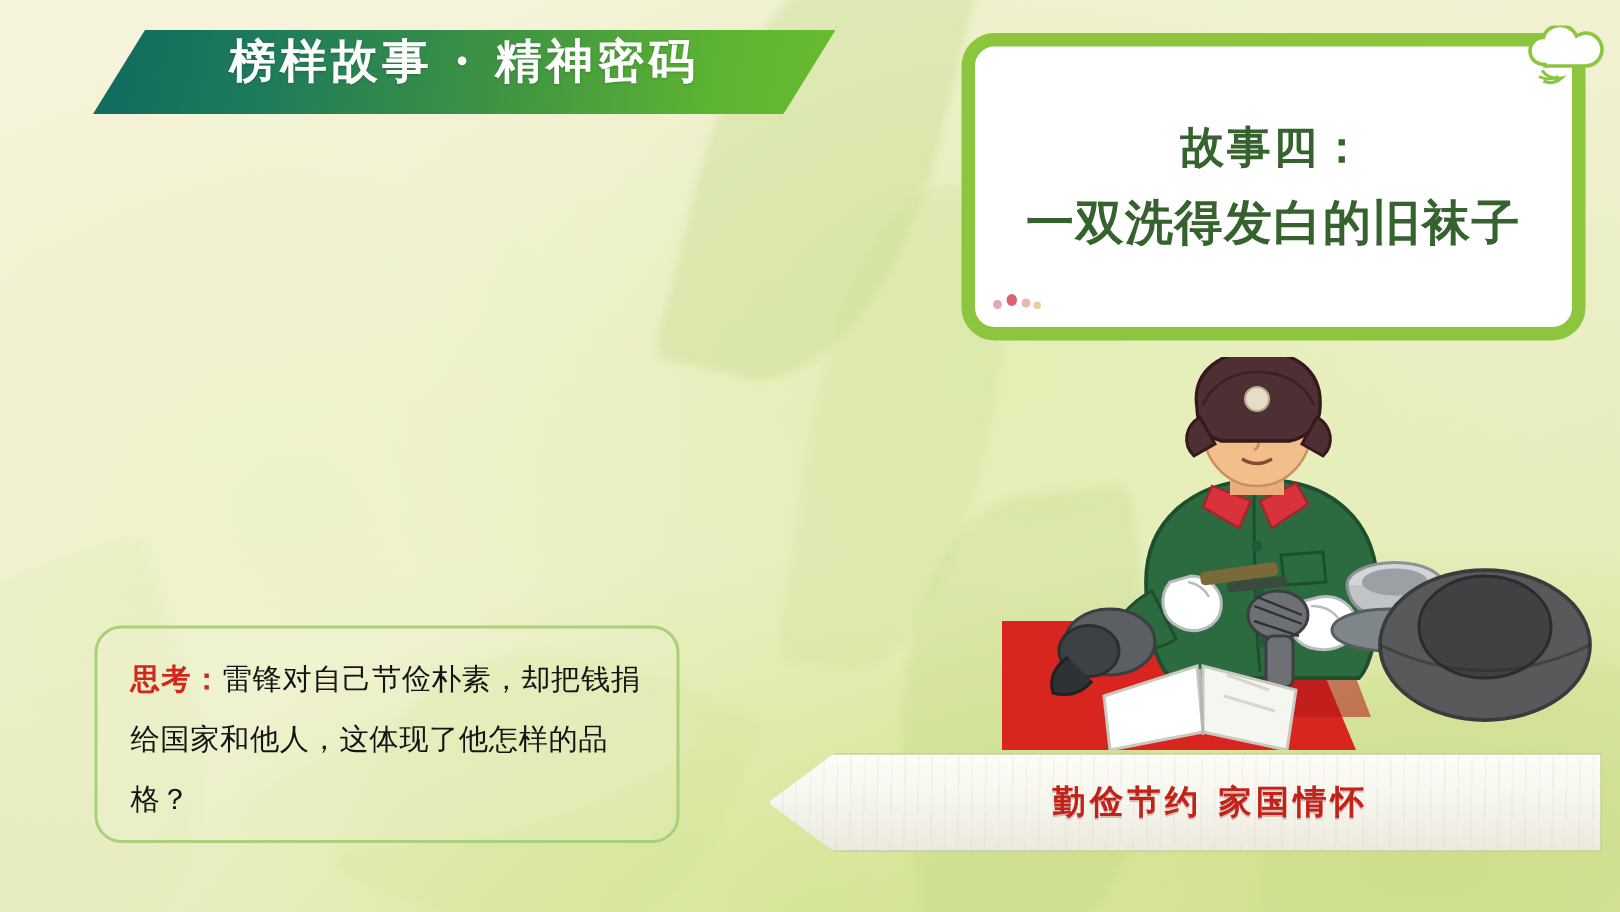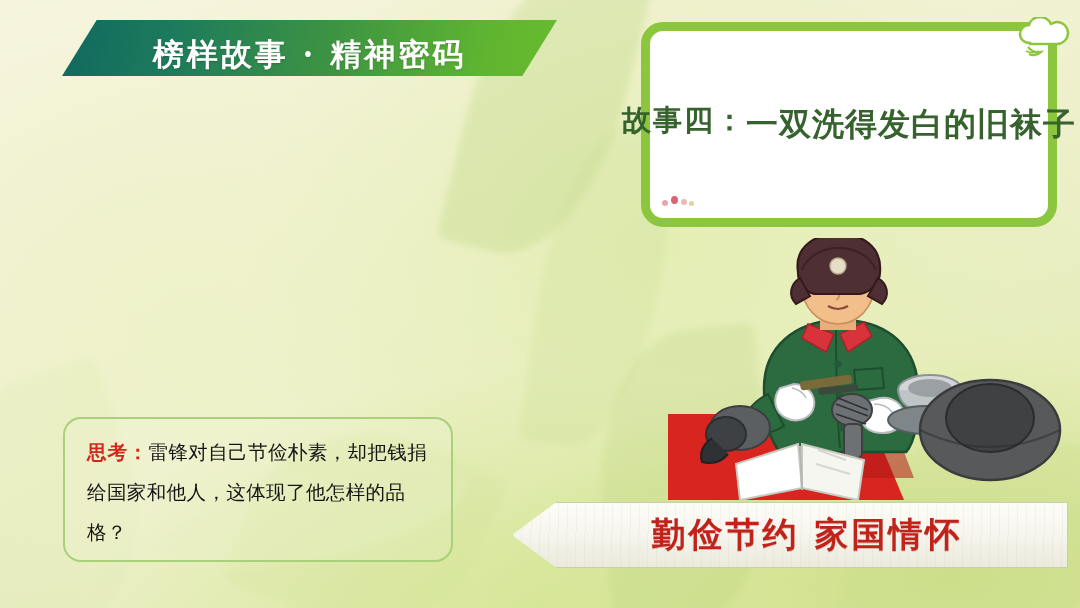--- a/index.html
+++ b/index.html
@@ -46,21 +46,21 @@
   .leaf.l7 { left: 150px; top: 470px;  width: 320px; height: 90px;  background: #e6eebb; transform: rotate(-12deg); opacity:.35; border-radius:50%;}
 
   
   .title-banner {
     position: absolute;
     left: 62px; top: 20px;
     width: 495px; height: 56px;
     background: linear-gradient(100deg, #10695f 0%, #1d7a5c 22%, #3e9442 55%, #5fb531 85%, #68bb2e 100%);
     clip-path: polygon(7% 0%, 100% 0%, 93% 100%, 0% 100%);
     display: flex;
-    align-items: flex-end;
+    align-items: flex-start;
     justify-content: center;
   }
   .title-banner-text {
     color: #ffffff;
     font-family: "DejaVu Serif", "Liberation Serif", serif;
     font-size: 31px;
     font-weight: bold;
     letter-spacing: 3px;
     white-space: nowrap;
     text-shadow: 0 1px 2px rgba(0,0,0,.18);
@@ -105,21 +105,21 @@
 
   
   .story-card {
     position: absolute;
     left: 641px; top: 22px;
     width: 416px; height: 205px;
     background: #ffffff;
     border: 9px solid #8cc63f;
     border-radius: 22px;
     display: flex;
-    flex-direction: row;
+    flex-direction: column;
     align-items: center;
     justify-content: center;
   }
   .story-line {
     color: #36622e;
     font-family: "DejaVu Sans", "Liberation Sans", sans-serif;
     font-weight: bold;
     white-space: nowrap;
     text-align: center;
   }
@@ -161,21 +161,21 @@
   }
   .ribbon-stripes {
     position: absolute; inset: 0;
     background: repeating-linear-gradient(91deg, rgba(195,190,170,.13) 0px, rgba(195,190,170,.13) 1px, rgba(0,0,0,0) 1px, rgba(0,0,0,0) 9px);
     pointer-events: none;
   }
   .ribbon-text {
     position: relative;
     color: #c1231a;
     font-family: "DejaVu Serif", "Liberation Serif", serif;
-    font-size: 34px;
+    font-size: 22px;
     font-weight: bold;
     letter-spacing: 3px;
     white-space: nowrap;
     padding-left: 34px;
     text-shadow: 0 1px 0 rgba(140,20,12,.25);
   }
 </style>
 </head>
 <body>
 

